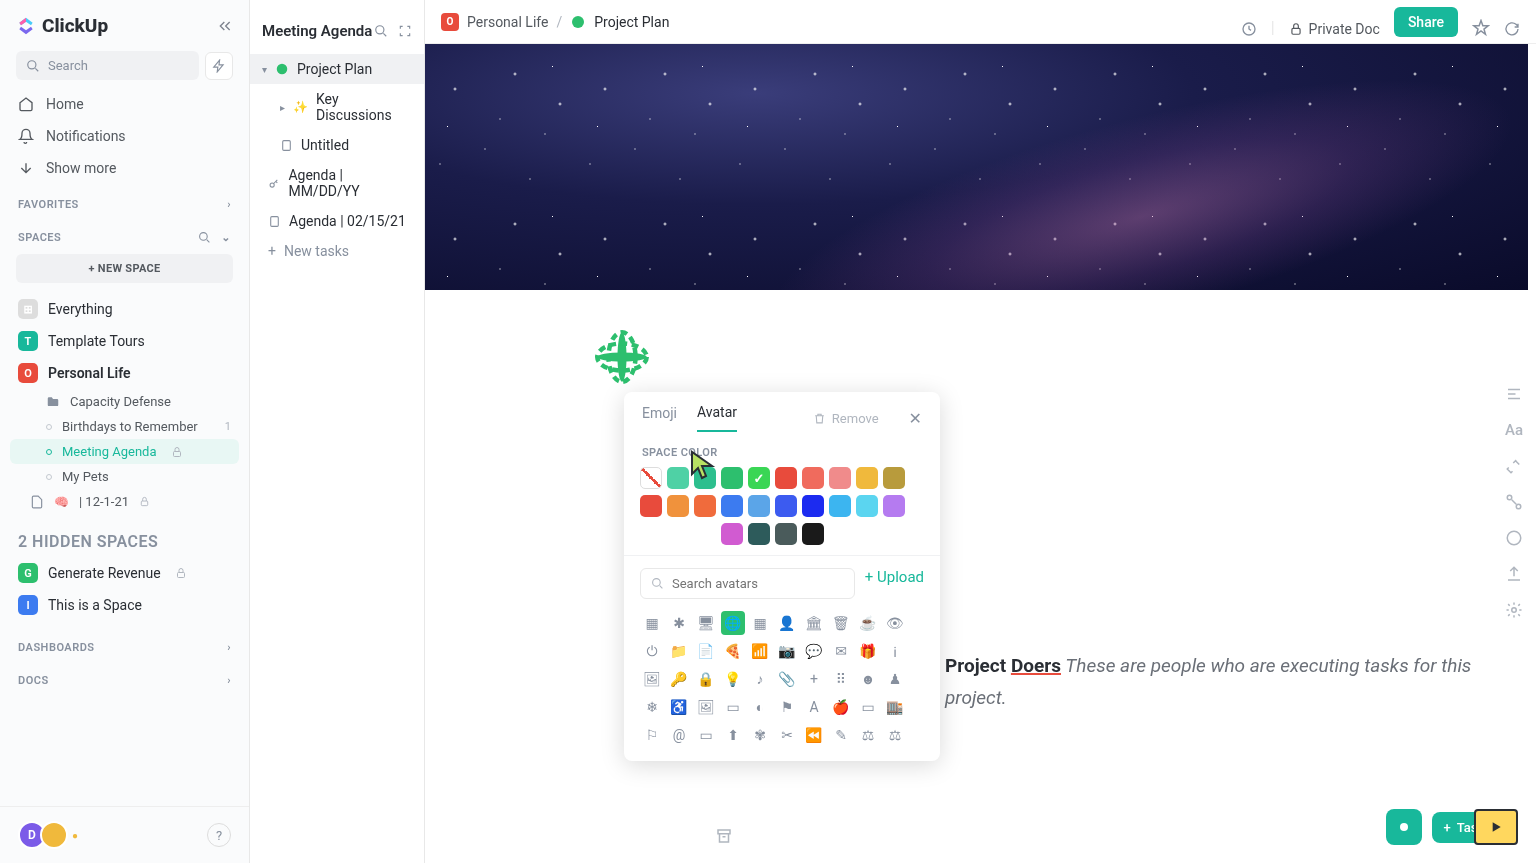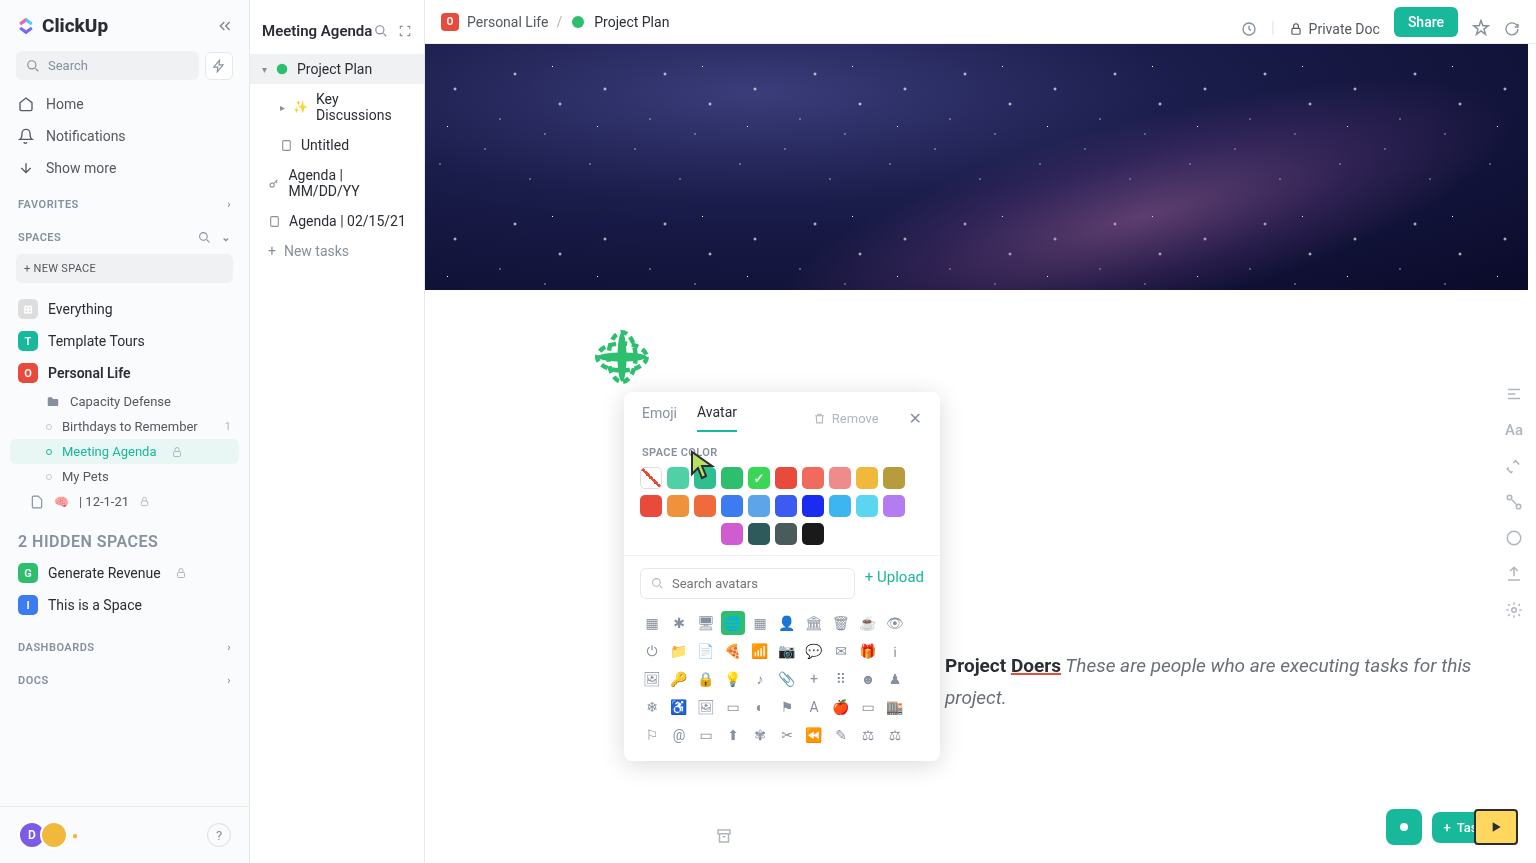--- a/index.html
+++ b/index.html
@@ -9,21 +9,21 @@
 .sb-top{padding:14px 16px;display:flex;align-items:center;justify-content:space-between}
 .logo{display:flex;align-items:center;gap:6px;font-weight:800;font-size:19px;color:#2a2e34}
 .logo-mark{width:20px;height:20px}
 .collapse-icon{color:#7c828d;cursor:pointer}
 .search-row{padding:0 16px 8px;display:flex;gap:6px;align-items:center}
 .search-box{flex:1;display:flex;align-items:center;gap:8px;background:#f0f1f3;border-radius:6px;padding:7px 10px;color:#87909e;font-size:13px}
 .ai-btn{width:28px;height:28px;border:1px solid #e8e8e8;border-radius:6px;display:flex;align-items:center;justify-content:center;color:#87909e;background:#fff}
 .nav-item{display:flex;align-items:center;gap:12px;padding:8px 18px;color:#54595f;font-size:14px;cursor:pointer}
 .sect-hdr{display:flex;align-items:center;justify-content:space-between;padding:14px 18px 6px;color:#87909e;font-size:11px;font-weight:600;letter-spacing:.5px}
 .sect-hdr .chev{color:#87909e}
-.new-space{margin:4px 16px 10px;background:#f0f1f3;border-radius:6px;padding:8px;font-size:11px;color:#54595f;font-weight:400;letter-spacing:.3px;cursor:pointer}
+.new-space{margin:4px 16px 10px;background:#f0f1f3;border-radius:6px;padding:8px;text-align:center;font-size:11px;color:#54595f;font-weight:700;letter-spacing:.3px;cursor:pointer}
 .space-row{display:flex;align-items:center;gap:10px;padding:6px 18px;font-size:14px;color:#2a2e34;cursor:pointer}
 .sq{width:20px;height:20px;border-radius:5px;display:flex;align-items:center;justify-content:center;font-size:11px;color:#fff;font-weight:600}
 .sub-row{display:flex;align-items:center;gap:10px;padding:5px 18px 5px 46px;font-size:13px;color:#54595f;cursor:pointer}
 .sub-row .dot{width:6px;height:6px;border-radius:50%;border:1px solid #c4c9d0}
 .sub-row.active{background:#e8f7f4;color:#18b89b;border-radius:6px;margin:0 10px;padding-left:36px}
 .sub-row .badge{margin-left:auto;font-size:11px;color:#b0b6bf}
 .sb-bottom{margin-top:auto;padding:14px 18px;display:flex;align-items:center;justify-content:space-between;border-top:1px solid #eee}
 .avatars{display:flex;align-items:center}
 .av{width:28px;height:28px;border-radius:50%;margin-right:-6px;border:2px solid #fff}
 .help{width:24px;height:24px;border:1px solid #ddd;border-radius:50%;display:flex;align-items:center;justify-content:center;color:#87909e;font-size:13px}

